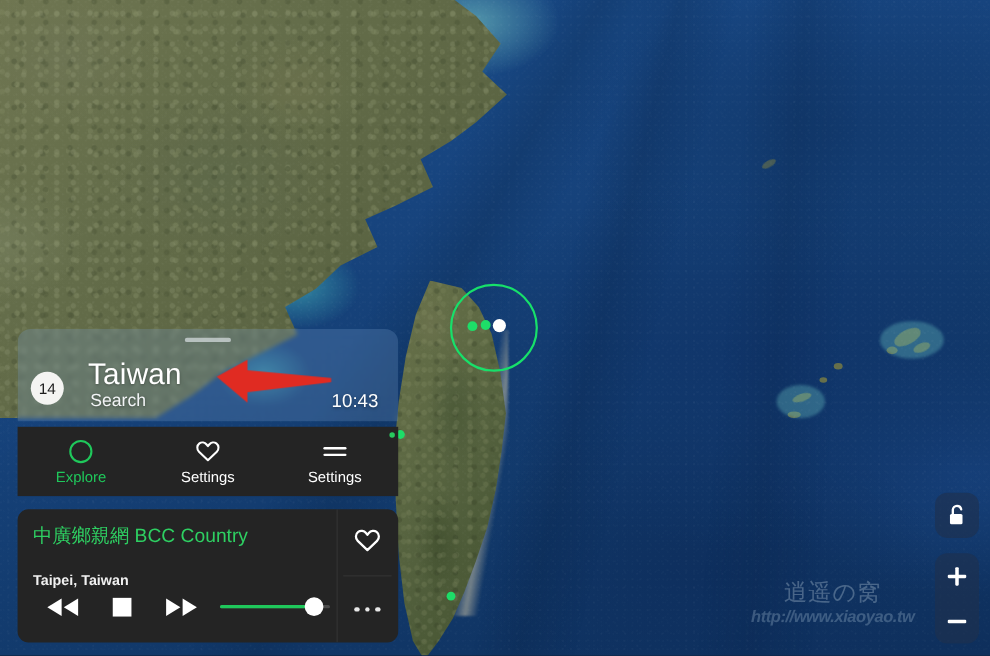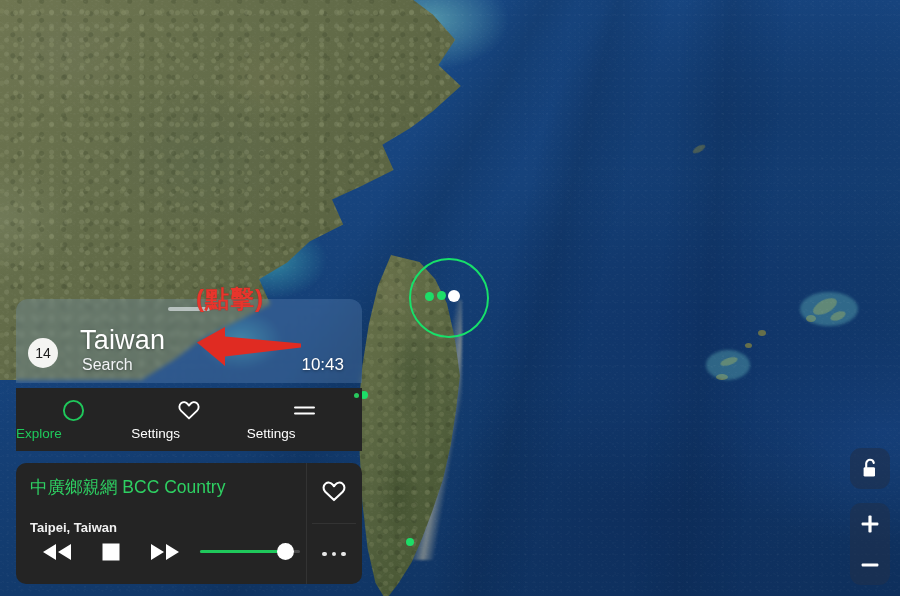--- a/index.html
+++ b/index.html
@@ -262,20 +262,21 @@
     height: 63px;
     background: #242424;
     display: flex;
     align-items: center;
   }
   .nav-item {
     flex: 1;
     height: 100%;
     display: flex;
     flex-direction: column;
+    align-items: center;
     justify-content: center;
     gap: 5px;
     cursor: pointer;
     color: #ffffff;
   }
   .nav-item.active { color: #1fc85b; }
   .nav-label { font-size: 13.5px; line-height: 1; }
   .nav-icon { height: 23px; display: flex; align-items: center; justify-content: center; }
   .dot-indicator {
     position: absolute;
@@ -636,23 +637,24 @@
       <div class="more-btn">
         <span class="more-dots">
           <i></i>
             <i></i>
             <i></i>
         </span>
       </div>
     </div>
   </div>
 
-  <div class="anno-text">(點擊)</div>
   <div class="anno-arrow">
     <svg width="108" height="48" viewBox="0 0 108 48" aria-hidden="true">
       <path d="M2 20.5 L30 5 L30 14.5 L106 21.5 L106 25.5 L30 34.5 L30 44 Z" fill="#e02b22"></path>
     </svg>
   </div>
 
   <div class="watermark">
+    <div class="wm-cjk">逍遥の窝</div>
+    <div class="wm-url">http://www.xiaoyao.tw</div>
   </div>
 
 </div>
 
 </body></html>

